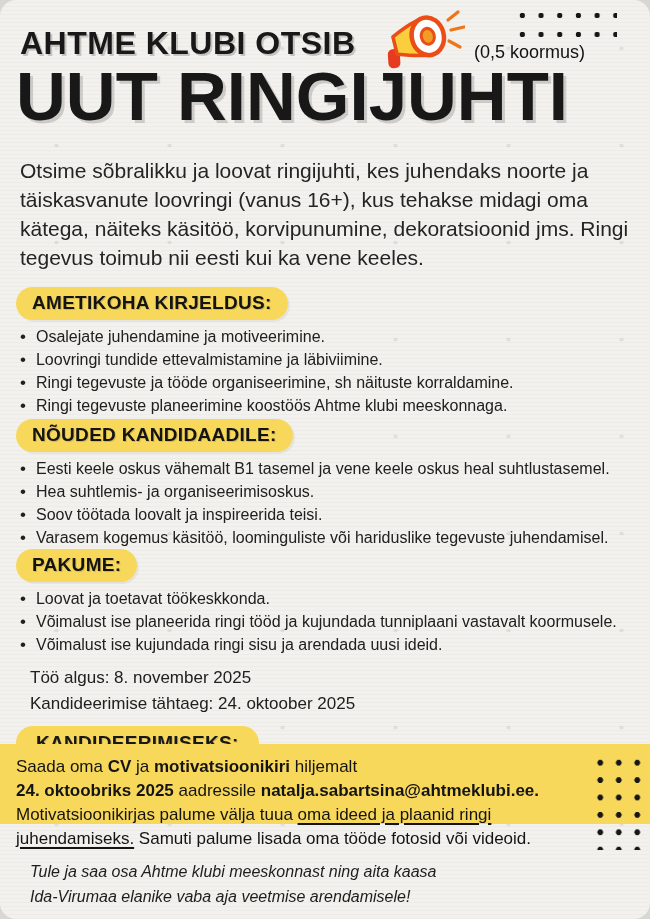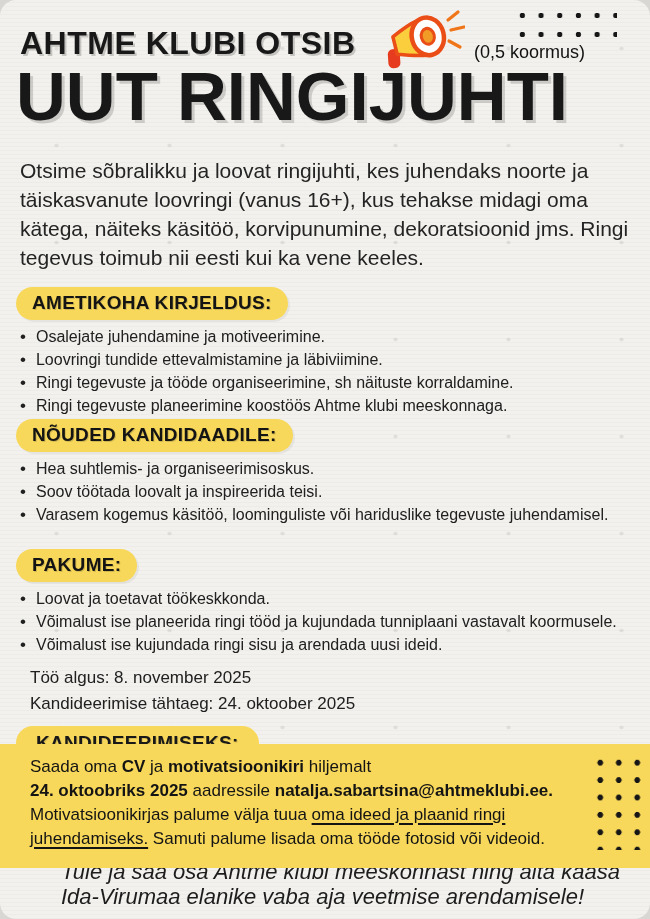--- a/index.html
+++ b/index.html
@@ -64,35 +64,35 @@
   .dates { position:absolute; left:30px; top:665px; font-size:17px; line-height:26px; color:#202020; }
   
   .apply-tab {
     position:absolute; left:16px; top:726px; z-index:1;
     background:#F8D85A; border-radius:17px 17px 0 0;
     font-size:19px; font-weight:800; letter-spacing:.3px;
     padding:6px 20px 10px; text-shadow:1px 1px 0 rgba(40,40,40,.18);
     white-space:nowrap;
   }
   .apply-box {
-    position:absolute; left:0; top:744px; width:650px; height:124px; z-index:2;
-    background:#F8D85A; padding:11px 70px 0 30px;
+    position:absolute; left:0; top:744px; width:650px; height:80px; z-index:2;
+    background:#F8D85A; padding:11px 70px 0 16px;
     font-size:17px; line-height:24px; color:#141414;
   }
   .apply-box .b { font-weight:800; }
   .apply-box .u { text-decoration:underline; text-underline-offset:3px; text-decoration-thickness:1.5px; }
   .apply-dots {
     position:absolute; right:7px; top:10px; width:52px; height:96px;
     background-image:radial-gradient(circle, #161616 2.7px, rgba(0,0,0,0) 3.2px);
     background-size:18.5px 17.4px;
   }
   
   .footer-note {
     position:absolute; left:30px; top:859px;
-    font-size:22px; font-style:italic; line-height:25px; color:#1d1d1d;margin-left:31px;
+    font-size:16px; font-style:italic; line-height:25px; color:#1d1d1d;
   }
 </style>
 </head>
 <body>
 
 <div class="page">
 
   <div class="kicker">AHTME KLUBI OTSIB</div>
 
   <svg class="megaphone" width="88" height="66" viewBox="0 0 88 66">
@@ -123,20 +123,21 @@
       <li>Osalejate juhendamine ja motiveerimine.</li>
       <li>Loovringi tundide ettevalmistamine ja läbiviimine.</li>
       <li>Ringi tegevuste ja tööde organiseerimine, sh näituste korraldamine.</li>
       <li>Ringi tegevuste planeerimine koostöös Ahtme klubi meeskonnaga.</li>
     </ul>
   </div>
 
   <div class="section sec-2">
     <span class="pill">NÕUDED KANDIDAADILE:</span>
     <ul class="bullets">
+      <li>Eesti keele oskus vähemalt B1 tasemel ja vene keele oskus heal suhtlustasemel.</li>
       <li>Hea suhtlemis- ja organiseerimisoskus.</li>
       <li>Soov töötada loovalt ja inspireerida teisi.</li>
       <li>Varasem kogemus käsitöö, loominguliste või hariduslike tegevuste juhendamisel.</li>
     </ul>
   </div>
 
   <div class="section sec-3">
     <span class="pill">PAKUME:</span>
     <ul class="bullets">
       <li>Loovat ja toetavat töökeskkonda.</li>

